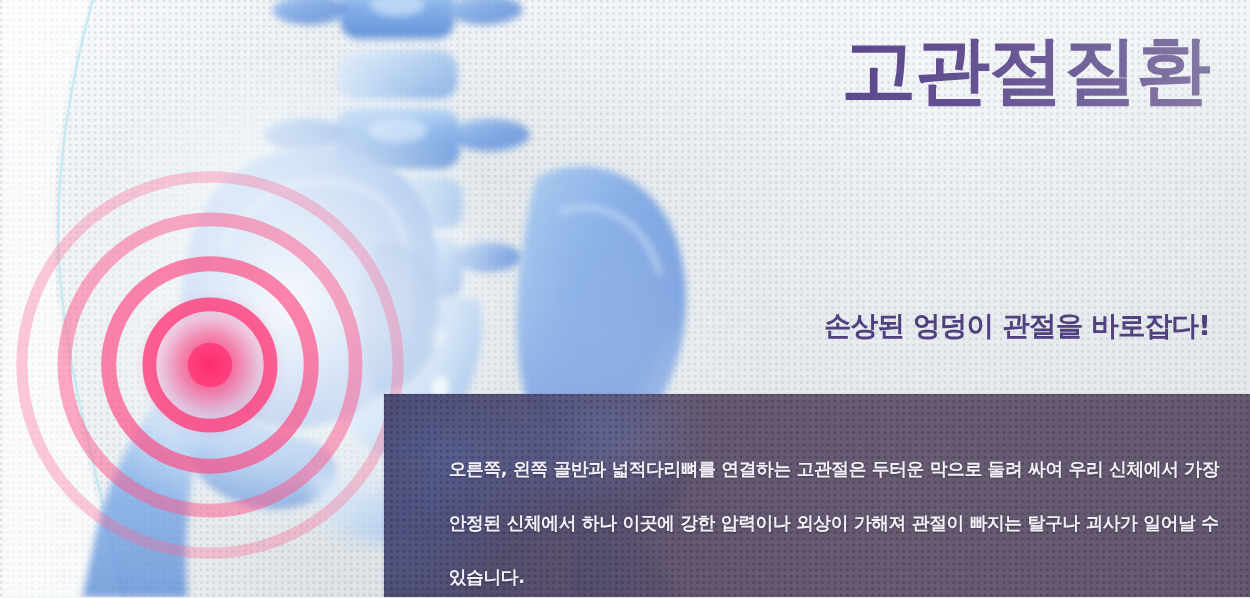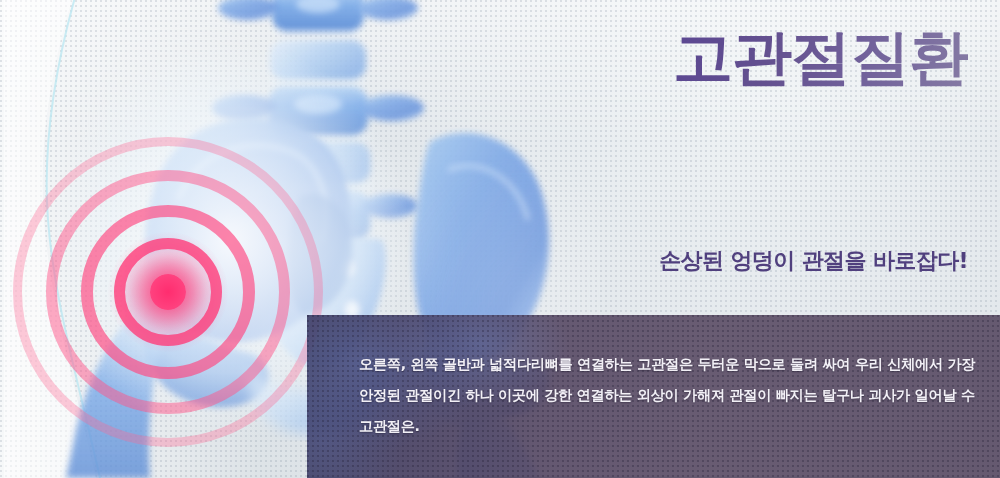--- a/index.html
+++ b/index.html
@@ -160,21 +160,21 @@
     position: absolute;
     left: 52px;
     top: 34px;
     right: 22px;
     color: #f2f0f6;
     font-size: 14.2px;
     font-weight: 700;
     line-height: 31px;
     letter-spacing: -0.3px;
   }
-  .panel-text .ln { display: block; white-space: nowrap; text-shadow: 0 1px 2px rgba(20,16,36,0.45); }
+  .panel-text .ln { display: block; white-space: nowrap; text-shadow: 0 1px 2px rgba(20,16,36,0.45); margin-top: 12px; }
 </style>
 </head>
 <body>
 
 <div class="banner">
 
   <div class="bg-base"></div>
   <div class="bg-vignette"></div>
   <div class="bg-dots"></div>
 
@@ -304,18 +304,18 @@
   <div class="title">고관절질환</div>
 
   <div class="subtitle">손상된 엉덩이 관절을 바로잡다!</div>
 
   <div class="panel">
     <div class="panel-fill"></div>
     <div class="panel-bleed"></div>
     <div class="panel-dots"></div>
     <div class="panel-text">
       <span class="ln">오른쪽, 왼쪽 골반과 넓적다리뼈를 연결하는 고관절은 두터운 막으로 둘려 싸여 우리 신체에서 가장</span>
-      <span class="ln">안정된 관절이긴 하나 이곳에 강한 연결하는 외상이 가해져 관절이 빠지는 탈구나 괴사가 일어날 수</span>
-      <span class="ln">고관절은.</span>
+      <span class="ln">안정된 신체에서 하나 이곳에 강한 압력이나 외상이 가해져 관절이 빠지는 탈구나 괴사가 일어날 수</span>
+      <span class="ln">있습니다.</span>
     </div>
   </div>
 
 </div>
 
 </body></html>

